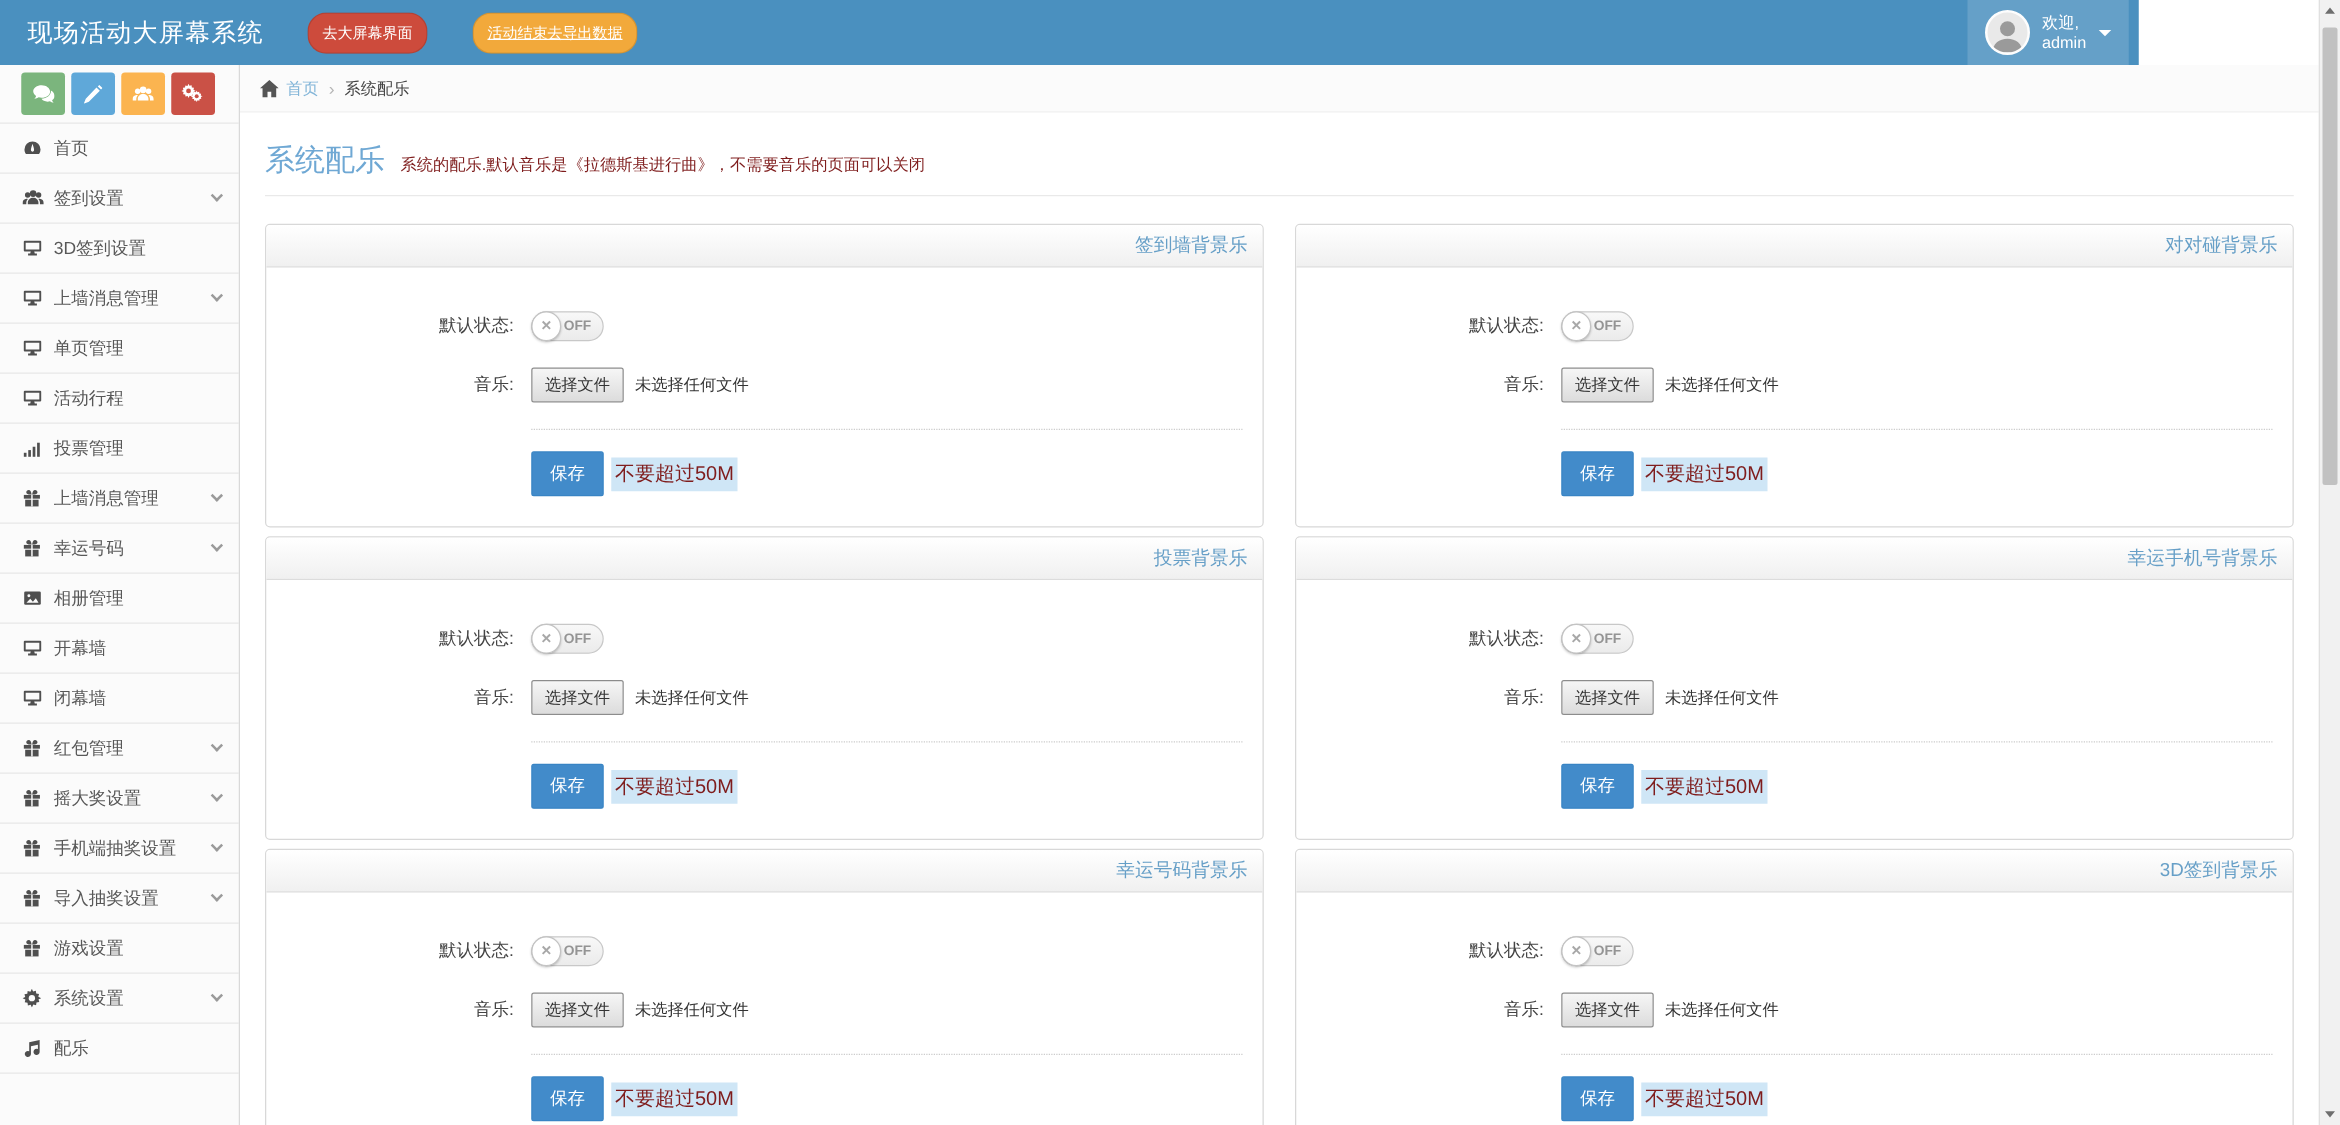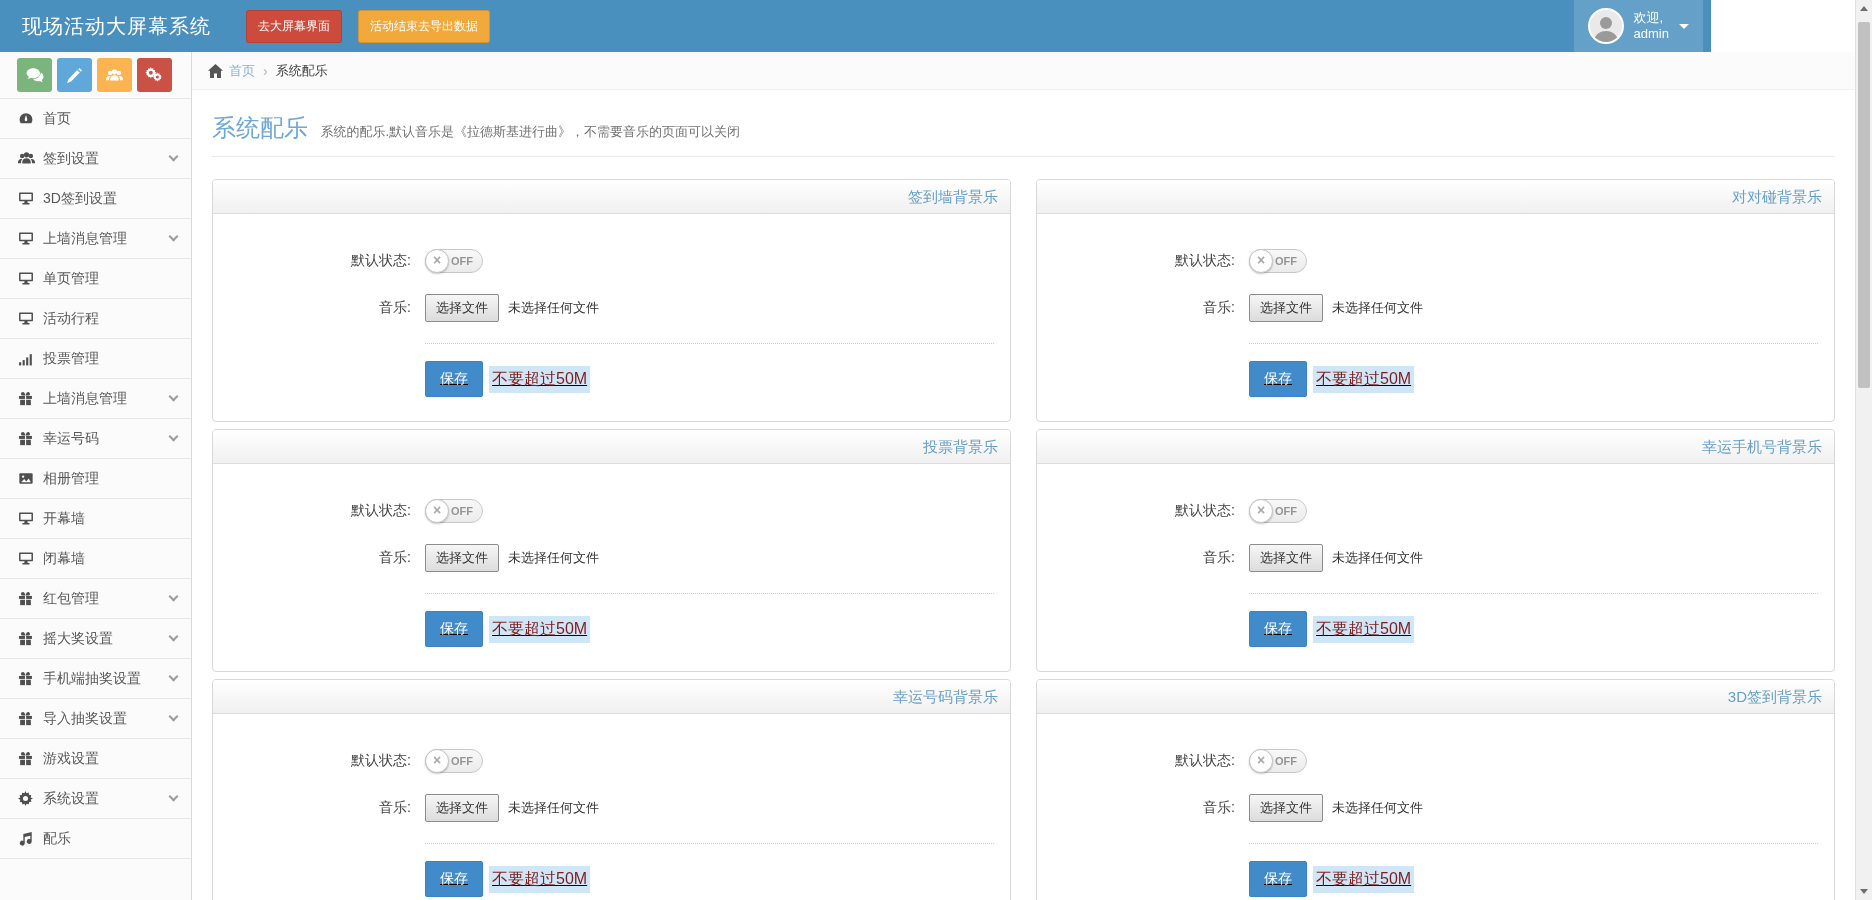--- a/index.html
+++ b/index.html
@@ -4,24 +4,24 @@
 <style>
   * { box-sizing: border-box; margin: 0; padding: 0; }
   html,body { width:1872px; height:900px; overflow:hidden; background:#fff;
     font-family:"Liberation Sans","DejaVu Sans",sans-serif; }
   .app { position:relative; width:1872px; height:900px; }
 
   
   .navbar { position:absolute; left:0; top:0; width:1711px; height:52px;
     background:#4a90bf; display:flex; align-items:center; z-index:5; }
   .nav-title { color:#fff; font-size:20px; font-weight:normal; margin-left:22px; letter-spacing:1px; }
-  .nav-btn { color:#fff; font-size:12px; padding:7px 11px; border-radius:3px; border:1px solid rgba(0,0,0,.12);
+  .nav-btn { color:#fff; font-size:12px; padding:7px 11px; border-radius:15px; border:1px solid rgba(0,0,0,.12);
     cursor:pointer; white-space:nowrap; }
   .nav-btn.red { margin-left:35px; background:#cd4b3c; }
-  .nav-btn.orange { margin-left:16px; background:#f2a93b; }
+  .nav-btn.orange { margin-left:36px; background:#f2a93b;text-decoration:underline; }
   .user-box { margin-left:auto; margin-right:8px; height:52px; display:flex; align-items:center;
     background:rgba(255,255,255,.15); padding:0 14px; cursor:pointer; }
   .avatar { width:36px; height:36px; border-radius:50%; background:#e9e9e9; border:2px solid #fdfdfd;
     overflow:hidden; display:flex; align-items:flex-end; justify-content:center; }
   .user-text { color:#fff; font-size:13px; line-height:1.25; margin-left:10px; }
   .caret-down { width:0; height:0; border-left:5px solid transparent; border-right:5px solid transparent;
     border-top:5px solid #fff; margin-left:10px; }
 
   
   .layout { position:absolute; left:0; top:52px; width:1855px; height:848px; display:flex; }
@@ -46,21 +46,21 @@
   .breadcrumb { height:38px; flex:none; background:#fbfbfb; border-bottom:1px solid #f1f1f1;
     display:flex; align-items:center; padding-left:16px; font-size:13px; gap:8px; }
   .bc-home { display:flex; align-items:center; gap:6px; color:#82b5d8; cursor:pointer; }
   .bc-home .home-ic { color:#555; display:inline-flex; }
   .bc-sep { color:#b5b5b5; font-size:14px; }
   .bc-cur { color:#444; }
 
   .main { padding:22px 20px 0 20px; }
   .page-header { border-bottom:1px solid #e9e9e9; padding-bottom:12px; margin-bottom:22px; }
   .ph-title { display:inline; font-size:24px; font-weight:normal; color:#6fa8d4; }
-  .ph-sub { font-size:13px; color:#737373; margin-left:8px; }
+  .ph-sub { font-size:13px; color:#7f1d1d; margin-left:8px; }
 
   
   .grid { display:grid; grid-template-columns:1fr 1fr; column-gap:25px; row-gap:7px; grid-auto-rows:243px; }
   .panel { border:1px solid #d8d8d8; border-radius:4px; background:#fff; overflow:hidden; }
   .panel-hd { height:34px; line-height:33px; padding:0 12px; color:#669fc7; font-size:15px;
     background:linear-gradient(#ffffff,#f0f0f0); border-bottom:1px solid #dcdcdc;text-align:right; }
   .panel-bd { padding:35px 16px 0; }
   .frow { display:flex; align-items:center; margin-bottom:21px; }
   .flabel { width:182px; text-align:right; margin-right:14px; color:#444; font-size:14px; flex:none; }
 
@@ -71,21 +71,21 @@
     color:#a8a8a8; font-weight:bold; font-size:14px; line-height:21px; text-align:center; }
   .toggle-text { position:absolute; left:25px; right:11px; text-align:center; line-height:23px;
     font-size:11px; font-weight:bold; color:#949494; }
 
   .file-btn { border:1px solid #8c8c8c; border-radius:2px; background:linear-gradient(#f6f6f6,#dcdcdc);
     padding:4px 10px; font-size:13px; color:#333; cursor:pointer;
     font-family:"Liberation Sans","DejaVu Sans",sans-serif; }
   .file-status { margin-left:9px; font-size:13px; color:#333; }
 
   .divider { border-top:1px dotted #ccc; margin:0 0 17px 196px; }
-  .actions { margin-left:196px;text-decoration:underline; }
+  .actions { margin-left:196px; }
   .save-btn { background:#428bca; border:1px solid #3884c4; border-radius:2px; color:#fff; font-size:14px;
     padding:8px 14px; cursor:pointer; font-family:"Liberation Sans","DejaVu Sans",sans-serif; }
   .note { color:#7f1d1d; background:#cfe6f6; font-size:16px; padding:3px 3px; margin-left:6px; }
 
   
   .scrollbar { position:absolute; right:0; top:0; width:17px; height:900px; background:#f1f1f1;
     border-left:1px solid #e0e0e0; z-index:9; }
   .sb-arrow { position:absolute; left:0; width:16px; height:17px; display:flex; align-items:center;
     justify-content:center; cursor:pointer; }
   .sb-arrow.up { top:0; } .sb-arrow.down { bottom:0; }

